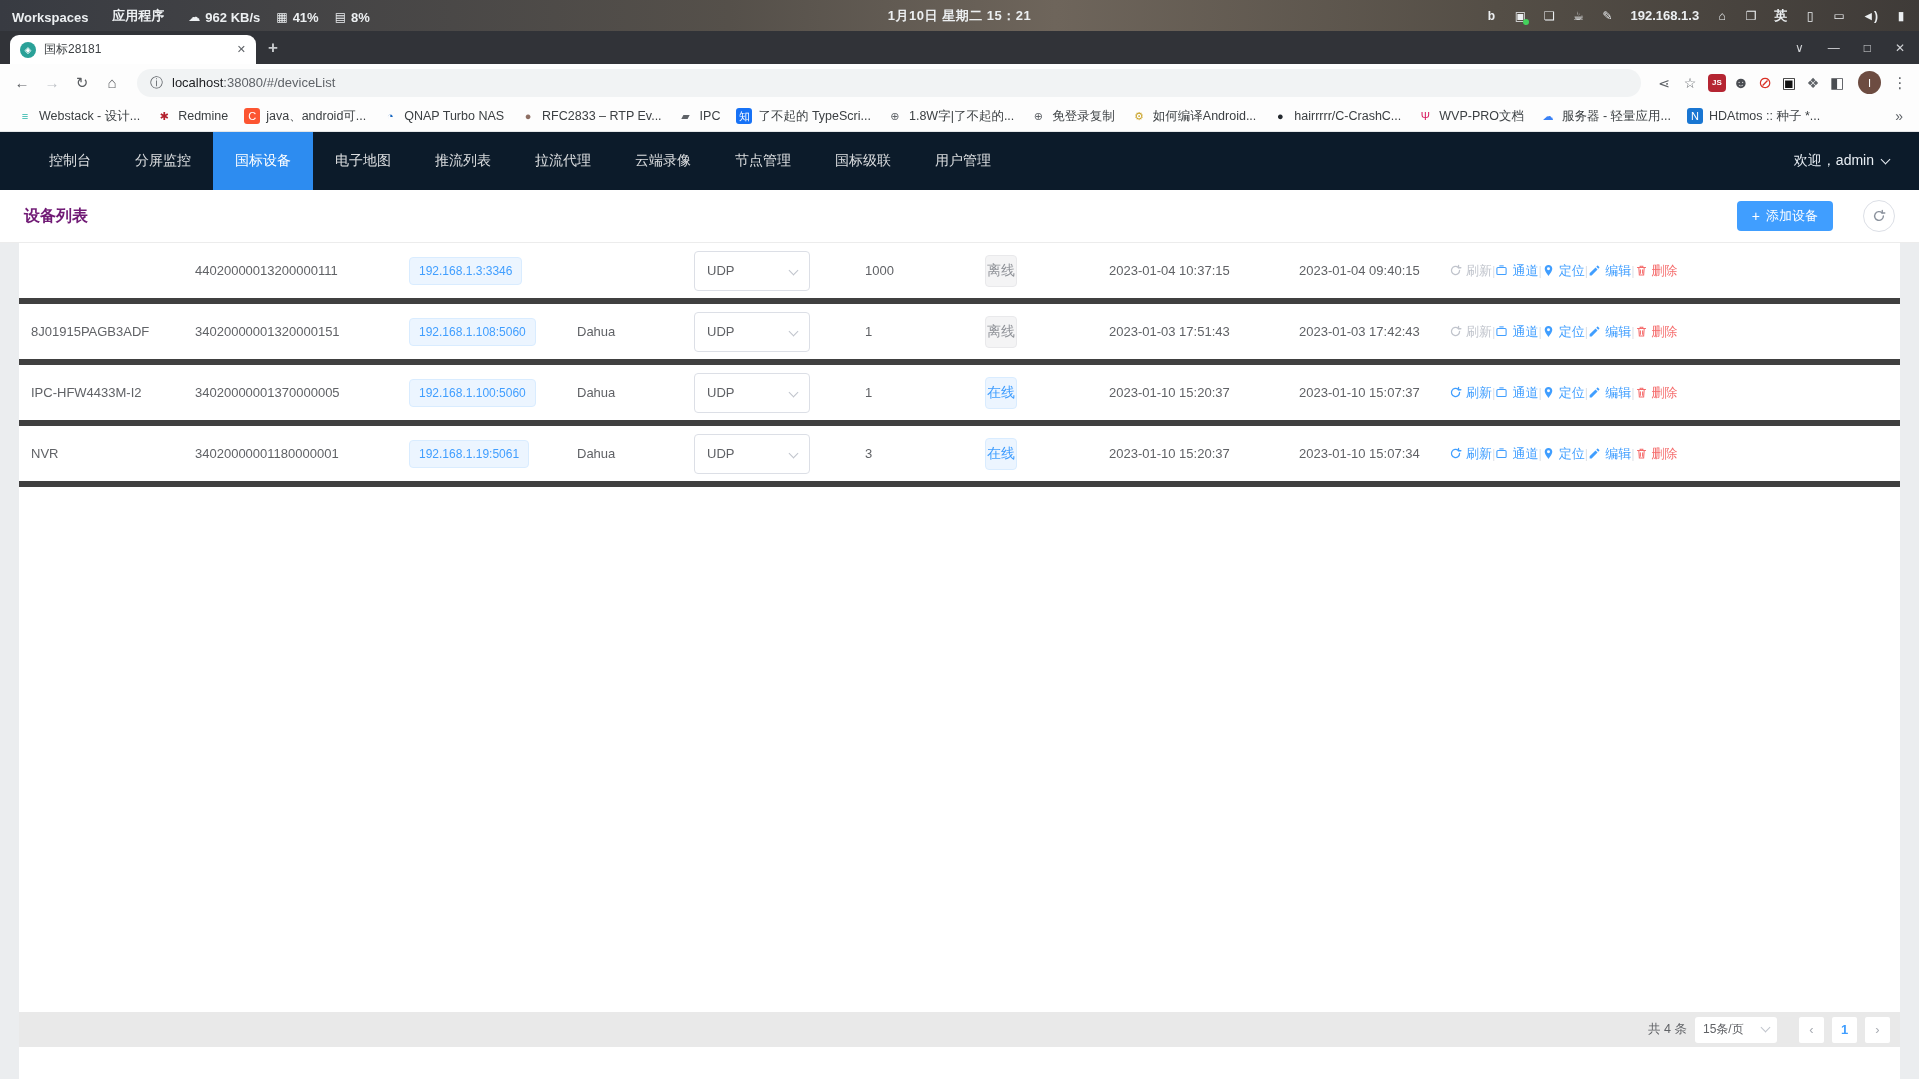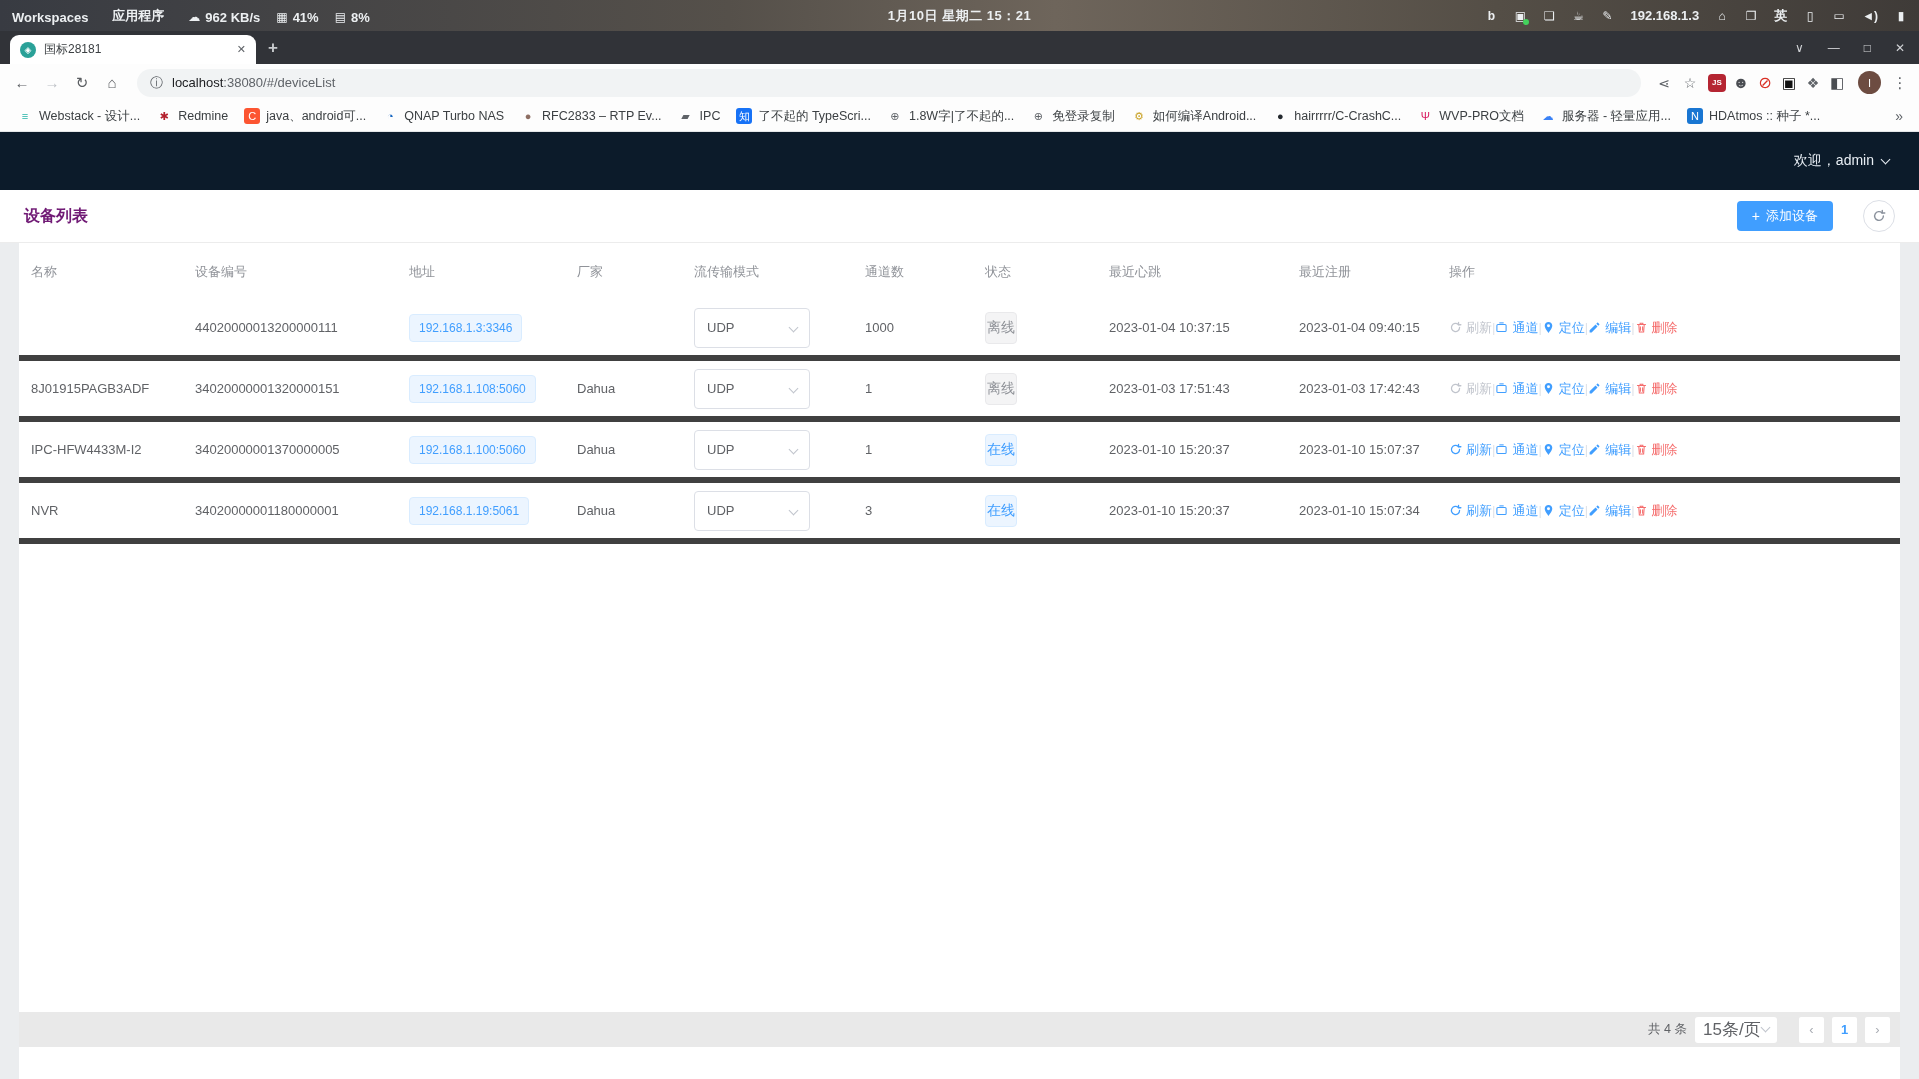--- a/index.html
+++ b/index.html
@@ -85,21 +85,21 @@
   .ops{}
   .op{color:#409eff;display:flex;align-items:center;gap:4px;font-size:13px;}
   .op svg{width:13px;height:13px;}
   .op.disabled{color:#c0c4cc;cursor:default;}
   .op.danger{color:#f56c6c;}
   .sep{color:#e0e3e8;}
 
   
   .pagefoot{height:35px;background:#e9e9e9;display:flex;align-items:center;justify-content:flex-end;padding-right:10px;gap:8px;}
   .total{color:#606266;font-size:12.5px;}
-  .psize{width:82px;height:26px;background:#fff;border-radius:3px;display:flex;align-items:center;justify-content:space-between;padding:0 8px;font-size:17px;color:#606266;cursor:pointer;margin-right:14px;}
+  .psize{width:82px;height:26px;background:#fff;border-radius:3px;display:flex;align-items:center;justify-content:space-between;padding:0 8px;font-size:12px;color:#606266;cursor:pointer;margin-right:14px;}
   .pbtn{min-width:25px;height:26px;background:#fff;border-radius:2px;display:flex;align-items:center;justify-content:center;font-size:13px;color:#a8abb2;cursor:pointer;}
   .pbtn.page{color:#409eff;font-weight:bold;}
   .below{flex:1;background:#fff;}
 </style>
 </head>
 <body>
 
 <div class="desktop-bar">
   <div class="db-left">
     <span>Workspaces</span>
@@ -231,20 +231,32 @@
       </span>
       <span class="bm">
         <span class="bm-ic" style="color: rgb(255, 255, 255); background: rgb(25, 118, 210);">N</span>
         <span>HDAtmos :: 种子 *...</span>
       </span>
     </span>
   <span class="bm-overflow">»</span>
 </div>
 
 <div class="navbar">
+  <span id="nav-items" style="display:flex;height:100%;">
+      <div class="nav-item">控制台</div>
+      <div class="nav-item">分屏监控</div>
+      <div class="nav-item active">国标设备</div>
+      <div class="nav-item">电子地图</div>
+      <div class="nav-item">推流列表</div>
+      <div class="nav-item">拉流代理</div>
+      <div class="nav-item">云端录像</div>
+      <div class="nav-item">节点管理</div>
+      <div class="nav-item">国标级联</div>
+      <div class="nav-item">用户管理</div>
+    </span>
   <span class="welcome">
     <span>欢迎，admin</span>
     <i class="chev"></i>
   </span>
 </div>
 
 <div class="title-row">
   <span class="page-title">设备列表</span>
   <button class="add-btn">
     <span class="plus">+</span>
@@ -253,32 +265,20 @@
   <span class="refresh-btn">
     <svg viewBox="0 0 24 24" fill="none" stroke="currentColor" stroke-width="2.4" stroke-linecap="round">
         <path d="M19.5 12a7.5 7.5 0 1 1-2.2-5.3"></path>
         <polyline points="17.6,2.6 17.6,6.9 21.9,6.9"></polyline>
       </svg>
   </span>
 </div>
 
 <div class="content">
   <div class="card">
-    <div class="thead">
-      <div class="td c1">名称</div>
-      <div class="td c2">设备编号</div>
-      <div class="td c3">地址</div>
-      <div class="td c4">厂家</div>
-      <div class="td c5">流传输模式</div>
-      <div class="td c6">通道数</div>
-      <div class="td c7">状态</div>
-      <div class="td c8">最近心跳</div>
-      <div class="td c9">最近注册</div>
-      <div class="td c10">操作</div>
-    </div>
     <div id="tbody">
   <div class="tr">
     <div class="td c1">
             <span class="v-name"></span>
           </div>
     <div class="td c2">
             <span class="v-id">44020000013200000111</span>
           </div>
     <div class="td c3">
             <span class="addr-tag v-addr">192.168.1.3:3346</span>

